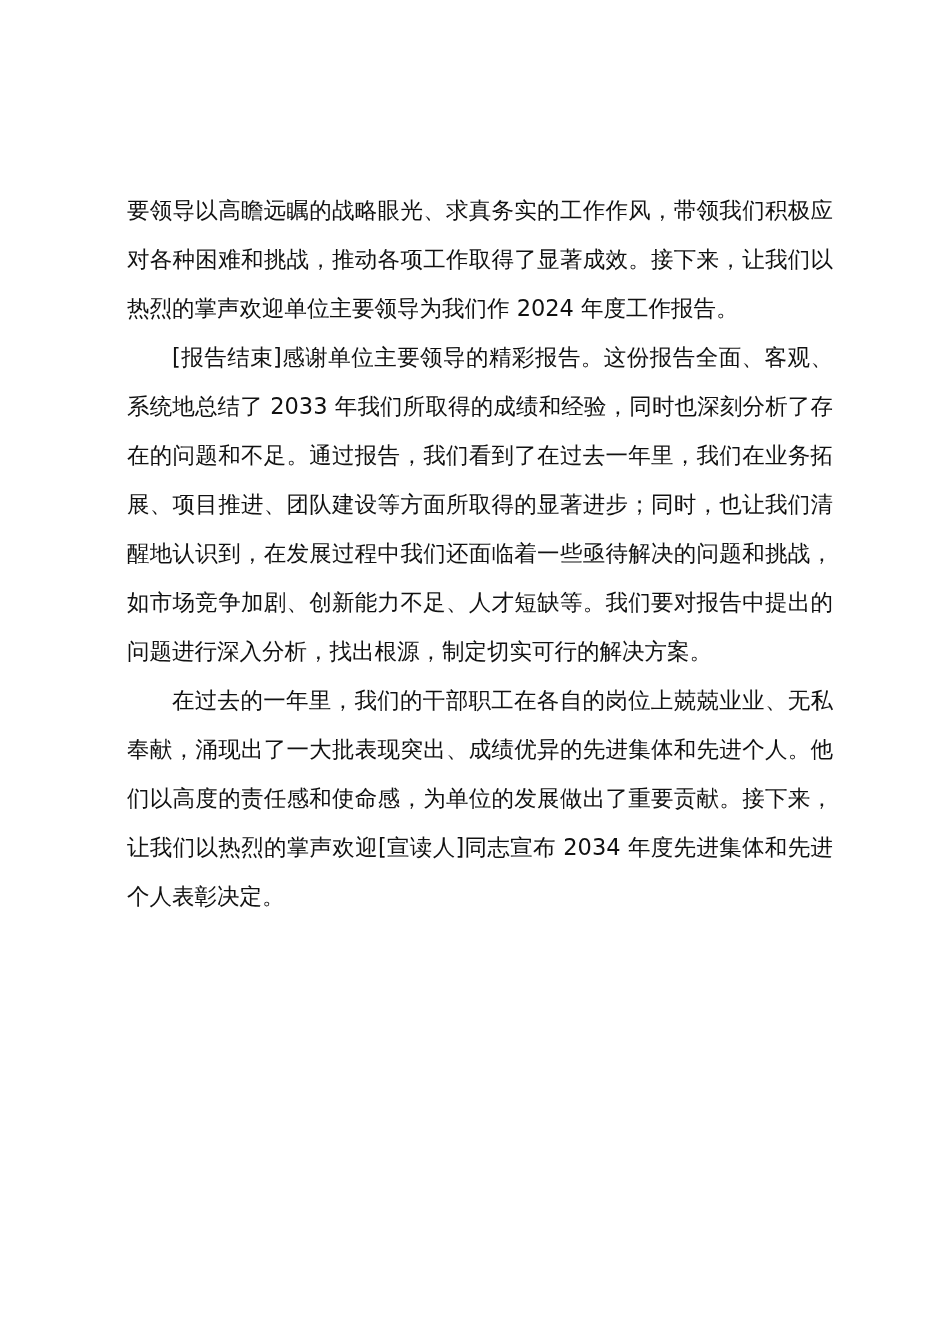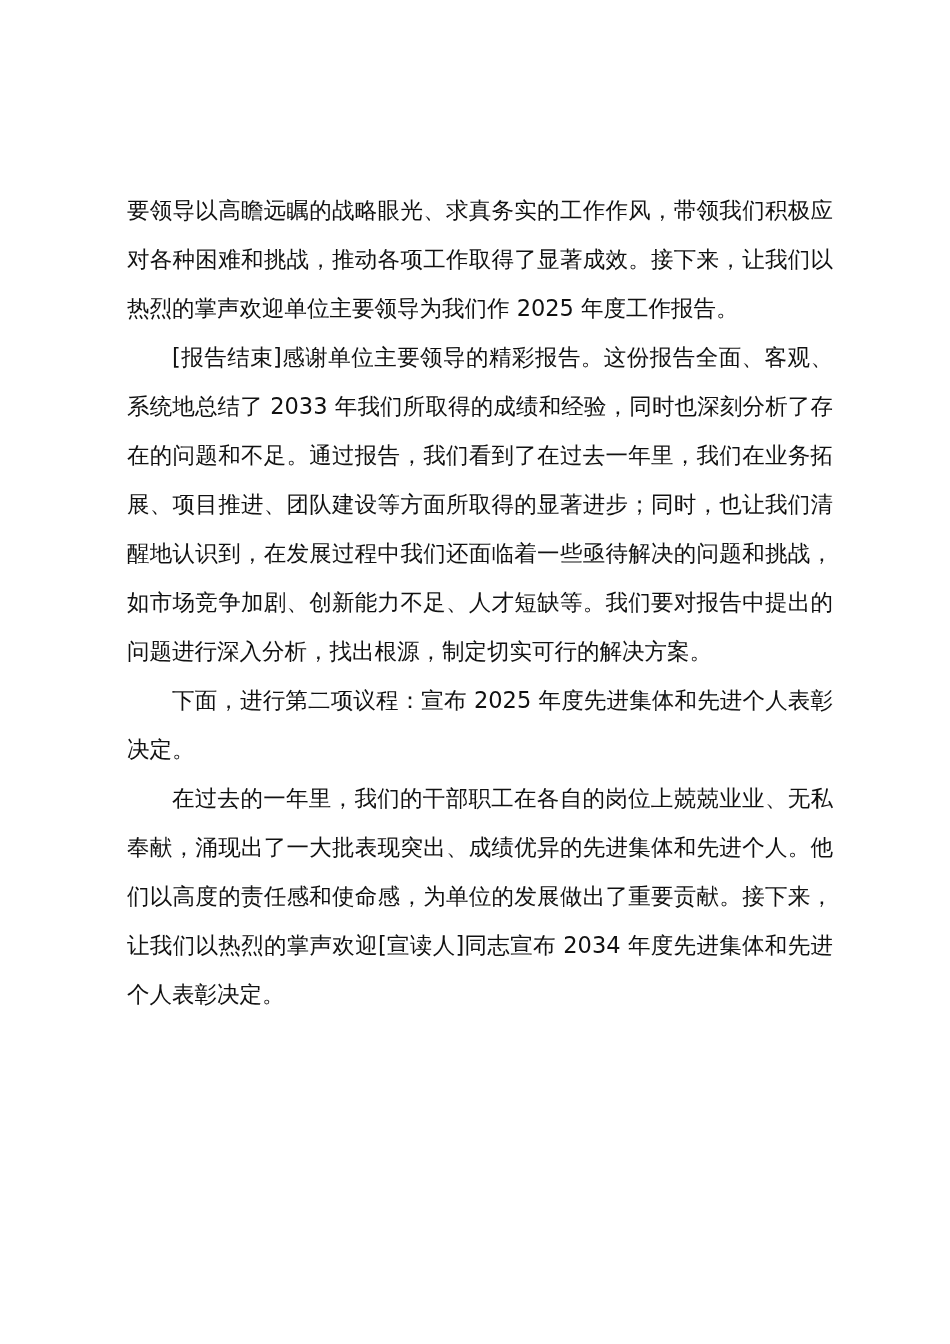--- a/index.html
+++ b/index.html
@@ -33,17 +33,16 @@
     text-indent: 2em;
   }
   .page p + p {
     margin-top: 0;
   }
 </style>
 </head>
 <body>
 
 <div class="page">
-  <p>要领导以高瞻远瞩的战略眼光、求真务实的工作作风，带领我们积极应对各种困难和挑战，推动各项工作取得了显著成效。接下来，让我们以热烈的掌声欢迎单位主要领导为我们作 2025 年度工作报告。</p>
+  <p>要领导以高瞻远瞩的战略眼光、求真务实的工作作风，带领我们积极应对各种困难和挑战，推动各项工作取得了显著成效。接下来，让我们以热烈的掌声欢迎单位主要领导为我们作 2024 年度工作报告。</p>
   <p class="indent">[报告结束]感谢单位主要领导的精彩报告。这份报告全面、客观、系统地总结了 2033 年我们所取得的成绩和经验，同时也深刻分析了存在的问题和不足。通过报告，我们看到了在过去一年里，我们在业务拓展、项目推进、团队建设等方面所取得的显著进步；同时，也让我们清醒地认识到，在发展过程中我们还面临着一些亟待解决的问题和挑战，如市场竞争加剧、创新能力不足、人才短缺等。我们要对报告中提出的问题进行深入分析，找出根源，制定切实可行的解决方案。</p>
-  <p class="indent">下面，进行第二项议程：宣布 2025 年度先进集体和先进个人表彰决定。</p>
   <p class="indent">在过去的一年里，我们的干部职工在各自的岗位上兢兢业业、无私奉献，涌现出了一大批表现突出、成绩优异的先进集体和先进个人。他们以高度的责任感和使命感，为单位的发展做出了重要贡献。接下来，让我们以热烈的掌声欢迎[宣读人]同志宣布 2034 年度先进集体和先进个人表彰决定。</p>
 </div>
 
 </body></html>

